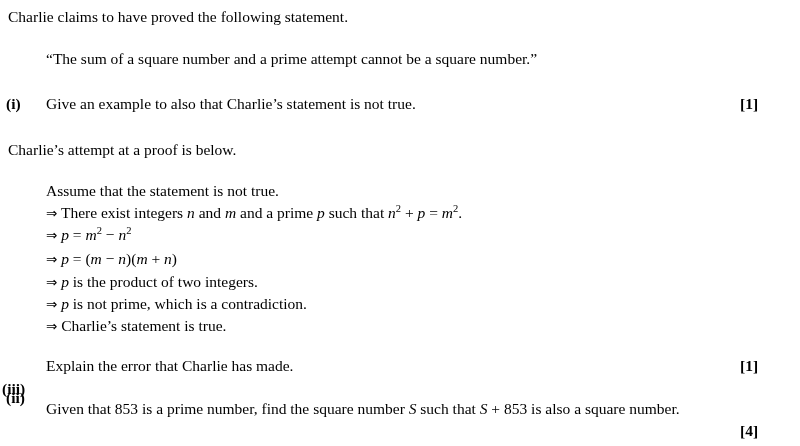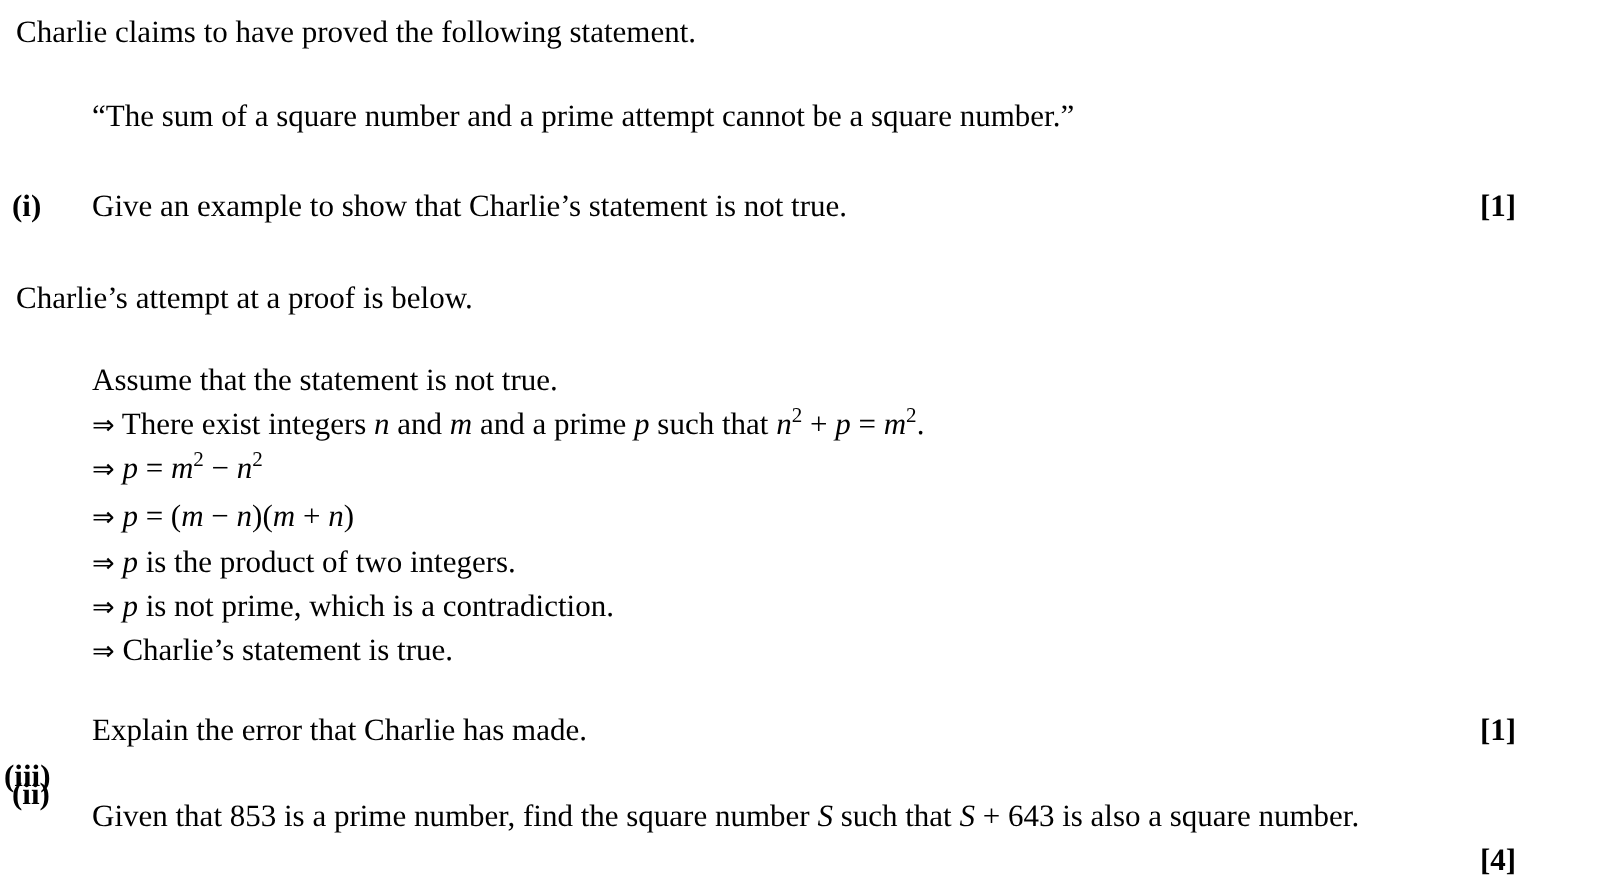--- a/index.html
+++ b/index.html
@@ -52,21 +52,21 @@
 </head>
 <body>
 
 <div class="page">
 
   <div class="line indent-a" style="top: 8px;">Charlie claims to have proved the following statement.</div>
 
   <div class="line indent-b" style="top: 50px;">“The sum of a square number and a prime attempt cannot be a square number.”</div>
 
   <div class="lbl" style="top: 95px;">(i)</div>
-  <div class="line txt-i" style="top: 95px;">Give an example to show that Charlie’s statement is not true.</div>
+  <div class="line txt-i" style="top: 95px;">Give an example to also that Charlie’s statement is not true.</div>
   <div class="marks" style="top: 95px; left: 740px;">[1]</div>
 
   <div class="line indent-a" style="top: 141px;">Charlie’s attempt at a proof is below.</div>
 
   <div class="line proof-line" style="top: 182px;">Assume that the statement is not true.</div>
 
   <div class="line proof-line" style="top: 204px;">
     <span class="arrow">⇒</span>
     <span>There exist integers </span><span class="it">n</span><span> and </span><span class="it">m</span><span> and a prime </span><span class="it">p</span><span> such that </span><span class="it">n</span><sup>2</sup><span> + </span><span class="it">p</span><span> = </span><span class="it">m</span><sup>2</sup><span>.</span>
   </div>
@@ -95,17 +95,17 @@
     <span class="arrow">⇒</span>
     <span class="it">p</span><span> is not prime, which is a contradiction.</span>
   </div>
 
   <div class="lbl" style="top: 357px; margin-top: 32px;">(ii)</div>
   <div class="line txt-i" style="top: 357px;">Explain the error that Charlie has made.</div>
   <div class="marks" style="top: 357px; left: 740px;">[1]</div>
 
   <div class="lbl lbl-iii" style="top: 380px;">(iii)</div>
   <div class="line txt-i" style="top: 400px;">
-    <span>Given that 853 is a prime number, find the square number </span><span class="it">S</span><span> such that </span><span class="it">S</span><span> + 643 is also a square number.</span>
+    <span>Given that 853 is a prime number, find the square number </span><span class="it">S</span><span> such that </span><span class="it">S</span><span> + 853 is also a square number.</span>
   </div>
   <div class="marks" style="top: 422px; left: 740px;">[4]</div>
 
 </div>
 
 </body></html>

